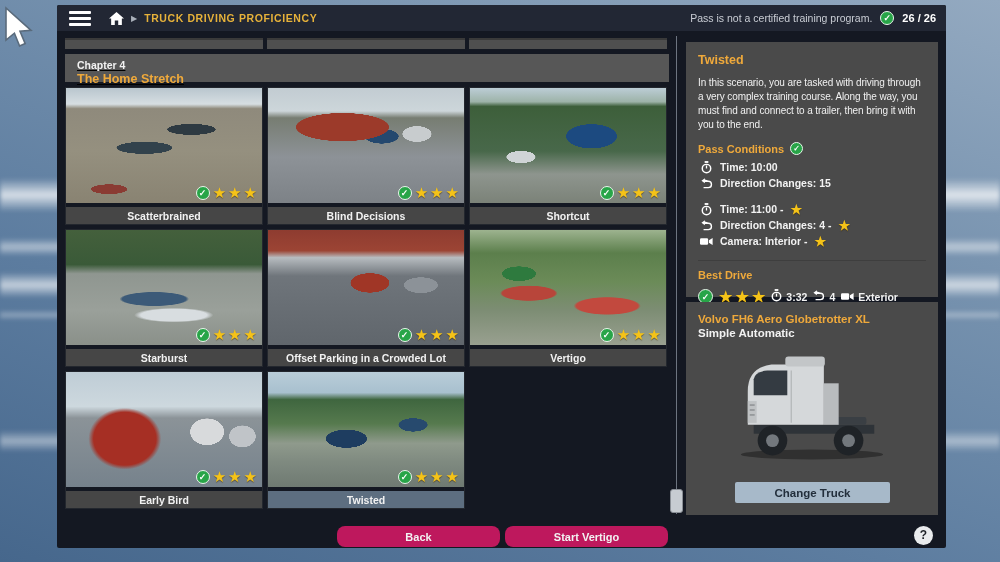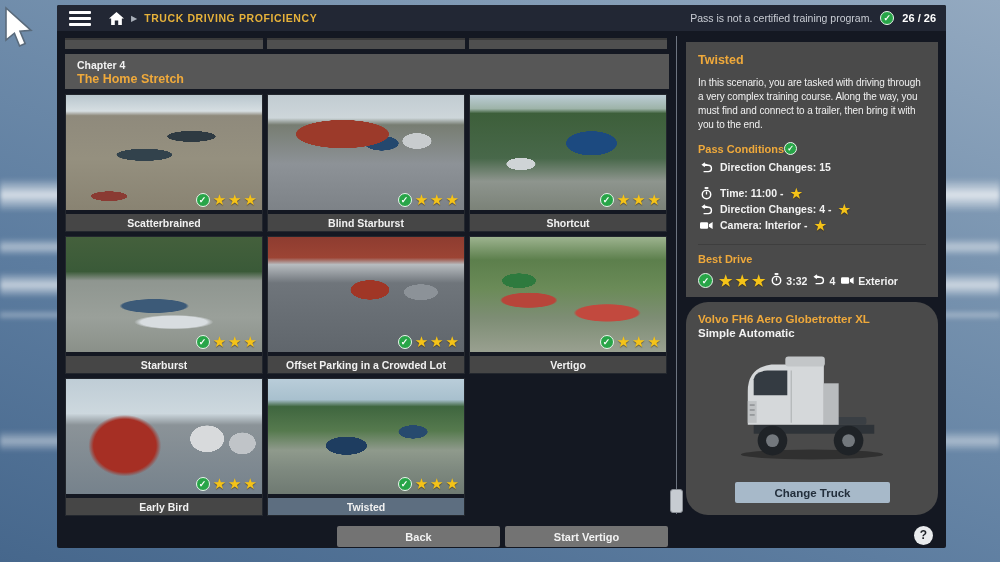--- a/index.html
+++ b/index.html
@@ -28,21 +28,21 @@
   .topbar-right { margin-left:auto; display:flex; align-items:center; gap:8px; }
   .disclaimer { color:#c9cdd4; font-size:10.5px; }
   .progress { color:#fff; font-size:11px; font-weight:bold; }
 
   .check { display:inline-flex; align-items:center; justify-content:center; width:14px; height:14px; border-radius:50%; background:#28a548; color:#fff; font-size:9px; font-weight:bold; border:1px solid #e9f5ec; }
 
   
   .grid-area { position:absolute; left:8px; top:33px; width:604px; }
   .partial-row { display:flex; gap:4px; margin-bottom:5px; }
   .partial-tile { width:198px; height:11px; background:#4f4f4f; border-top:2px solid #3a3a3a; }
-  .chapter-bar { height:35px; background:#575757; padding:5px 12px 0 12px; margin-bottom:5px; }
+  .chapter-bar { height:28px; background:#575757; padding:5px 12px 0 12px; margin-bottom:5px;text-decoration:underline; }
   .chapter-label { color:#f2f2f2; font-size:10.5px; font-weight:bold; }
   .chapter-title { color:#efa93b; font-size:12.5px; font-weight:bold; margin-top:1px; }
   .tiles { display:flex; flex-wrap:wrap; gap:4px; }
   .tile { position:relative; width:198px; height:138px; cursor:pointer; border:1px solid #23272e; }
   .tile-img { position:absolute; inset:0; bottom:21px; }
   .tile-label { position:absolute; left:0; right:0; bottom:0; height:17px; background:#464646; display:flex; align-items:center; padding:0 8px;justify-content:center; }
   .tile.selected .tile-label { background:#5d6e80; }
   .tile-name { color:#f1f1f1; font-size:10.5px; font-weight:bold; white-space:nowrap; overflow:hidden; }
   .tile-badges { position:absolute; right:5px; bottom:24px; display:flex; align-items:center; gap:3px; }
   .star { color:#f5c318; font-size:15px; line-height:1; text-shadow:0 1px 1px rgba(60,40,0,.55); }
@@ -87,42 +87,42 @@
     linear-gradient(180deg,#b9cdd9 0%,#a8c0ce 18%,#3f663f 24%,#567a4e 45%,#8f9a8c 62%,#7f8a80 78%,#6f7a72 100%); }
 
   
   .scrollbar-track { position:absolute; left:619px; top:31px; width:1px; height:478px; background:#6d7480; }
   .scrollbar-thumb { position:absolute; left:613px; top:484px; width:13px; height:24px; background:#c7ccd2; border:1px solid #8a8f96; border-radius:3px; cursor:pointer; }
 
   
   .details-panel { position:absolute; left:629px; top:37px; width:252px; height:255px; background:#4a4a4a; padding:11px 12px; color:#eee; }
   .detail-title { color:#efa93b; font-size:12.5px; font-weight:bold; margin-bottom:9px; }
   .detail-desc { color:#f0f0f0; font-size:10px; line-height:1.4; letter-spacing:-.1px; margin-bottom:10px; }
-  .sec-head { display:flex; align-items:center; color:#efa93b; font-size:11px; font-weight:bold; margin-bottom:4px; }
+  .sec-head { display:flex; align-items:center; gap:6px; color:#efa93b; font-size:11px; font-weight:bold; margin-bottom:4px; }
   .sec-head .check { width:13px; height:13px; font-size:8px; }
   .cond-row { display:flex; align-items:center; gap:7px; color:#f2f2f2; font-size:10.5px; font-weight:bold; line-height:16px; padding-left:2px; }
   .cond-row .icon { width:13px; display:flex; justify-content:center; }
   .cond-row .star { font-size:13px; }
   .bonus-sec { margin-top:10px; }
   .divider { border-top:1px solid #3e3e3e; margin:11px 0 8px 0; }
   .best-row { display:flex; align-items:center; gap:6px; margin-top:8px; color:#f2f2f2; font-size:10.5px; font-weight:bold; }
   .best-row .check { width:15px; height:15px; font-size:9px; }
   .best-stars { display:flex; gap:3px; }
   .best-row .star { font-size:15px; }
   .best-metric { display:flex; align-items:center; gap:4px; }
 
   
-  .truck-panel { position:absolute; left:629px; top:297px; width:252px; height:213px; background:#4a4a4a; padding:11px 12px;border-radius:22px; }
+  .truck-panel { position:absolute; left:629px; top:297px; width:252px; height:213px; background:#4a4a4a; padding:11px 12px; }
   .truck-name { color:#efa93b; font-size:11.5px; font-weight:bold; }
   .truck-trans { color:#f2f2f2; font-size:11.5px; font-weight:bold; margin-top:2px; }
   .truck-img { display:flex; justify-content:center; margin-top:14px; }
   .change-truck-btn { position:absolute; left:49px; bottom:12px; width:155px; height:21px; background:#a7b9c9; border:none; border-radius:2px; color:#232f3c; font-family:"Liberation Sans",sans-serif; font-size:11.5px; font-weight:bold; cursor:pointer; }
 
   
-  .footer-btn { position:absolute; height:21px; width:163px; background:#737373; border:none; border-radius:2px; color:#f2f2f2; font-family:"Liberation Sans",sans-serif; font-size:11px; font-weight:bold; cursor:pointer; }
+  .footer-btn { position:absolute; height:21px; width:163px; background:#be185d; border:none; border-radius:8px; color:#f2f2f2; font-family:"Liberation Sans",sans-serif; font-size:11px; font-weight:bold; cursor:pointer; }
   .back-btn { left:280px; top:521px; }
   .start-btn { left:448px; top:521px; }
   .help-btn { position:absolute; left:857px; top:521px; width:19px; height:19px; border-radius:50%; background:#e9ebed; border:none; color:#1d2127; font-weight:bold; font-size:12px; font-family:"Liberation Sans",sans-serif; cursor:pointer; line-height:19px; text-align:center; padding:0; }
 </style>
 </head>
 <body>
 
 <div class="streak s1"></div>
 <div class="streak s2"></div>
 <div class="streak s3"></div>
@@ -187,21 +187,21 @@
     <div class="tile-img scene-blind-decisions"></div>
     <div class="tile-badges">
       <span class="check">✓</span>
       <span class="tile-stars">
               <span class="star">★</span>
               <span class="star">★</span>
               <span class="star">★</span>
             </span>
     </div>
     <div class="tile-label">
-      <span class="tile-name">Blind Starburst</span>
+      <span class="tile-name">Blind Decisions</span>
     </div>
   </div>
 
   <div class="tile">
     <div class="tile-img scene-shortcut"></div>
     <div class="tile-badges">
       <span class="check">✓</span>
       <span class="tile-stars">
               <span class="star">★</span>
               <span class="star">★</span>
@@ -294,20 +294,30 @@
   <div class="scrollbar-thumb"></div>
 
   <div class="details-panel">
     <div class="detail-title">Twisted</div>
     <div class="detail-desc">In this scenario, you are tasked with driving through a very complex training course. Along the way, you must find and connect to a trailer, then bring it with you to the end.</div>
 
     <div>
       <div class="sec-head">
         <span>Pass Conditions</span>
         <span class="check">✓</span>
+      </div>
+      <div class="cond-row">
+        <span class="icon">
+            <svg width="11" height="13" viewBox="0 0 12 14">
+              <rect x="4" y="0" width="4" height="2" fill="#fff"></rect>
+              <circle cx="6" cy="8.2" r="4.6" fill="none" stroke="#fff" stroke-width="1.6"></circle>
+              <path d="M6 8.2 L6 4.9" stroke="#fff" stroke-width="1.4"></path>
+            </svg>
+          </span>
+        <span>Time: 10:00</span>
       </div>
       <div class="cond-row">
         <span class="icon">
             <svg width="12" height="11" viewBox="0 0 14 12">
               <path d="M4.5 1.2 L4.5 0 L0.5 2.8 L4.5 5.6 L4.5 4.2 L8.5 4.2 A2.9 2.9 0 0 1 8.5 10 L3 10 L3 11.6 L8.5 11.6 A4.5 4.5 0 0 0 8.5 2.6 Z" fill="#fff"></path>
             </svg>
           </span>
         <span>Direction Changes: 15</span>
       </div>
     </div>

